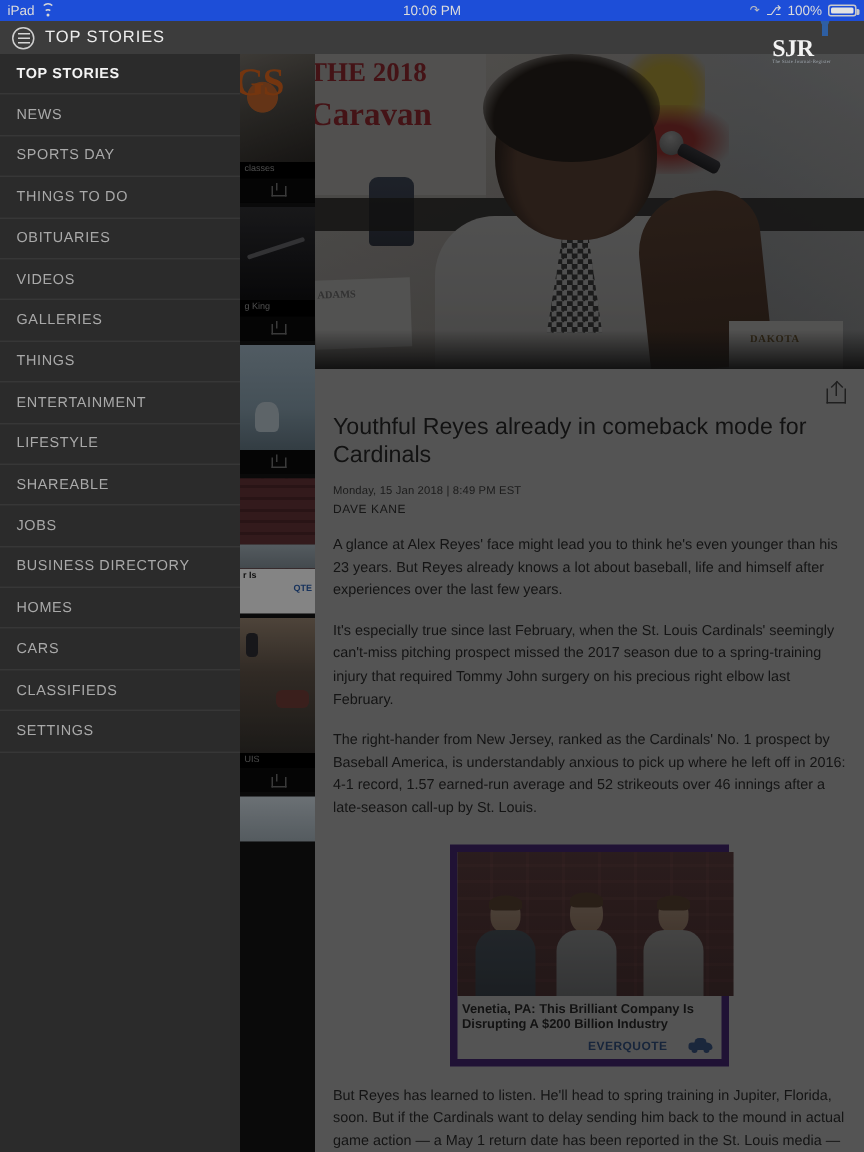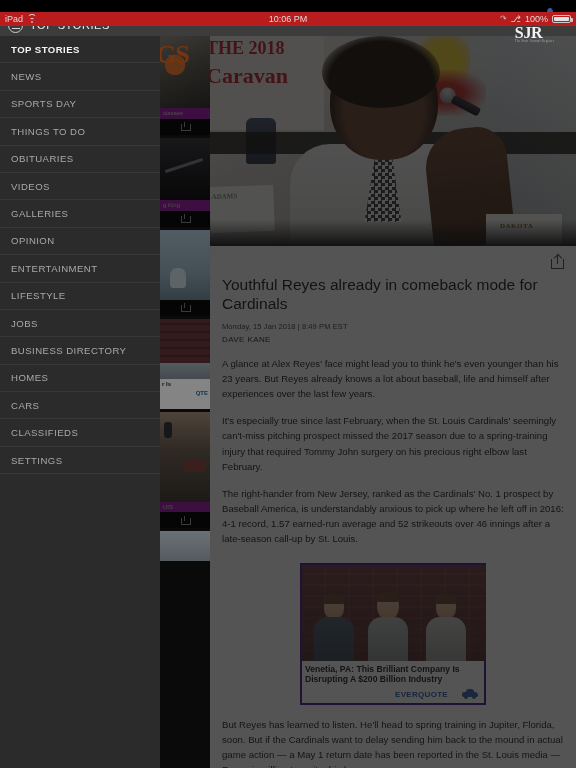--- a/index.html
+++ b/index.html
@@ -9,23 +9,23 @@
     background: #000;
     font-family: "Liberation Sans", sans-serif;
     -webkit-font-smoothing: antialiased;
   }
 
   #app { position: relative; width: 576px; height: 768px; overflow: hidden; }
 
   
   .statusbar {
     position: absolute; top: 0; left: 0; width: 576px; height: 14px;
-    background: #b91c1c; color: #dcdcdc;
+    background: #1d4ed8; color: #dcdcdc;
     font-size: 9px; line-height: 14px;
-    display: flex; align-items: center; z-index: 60; margin-top: 12px;
+    display: flex; align-items: center; z-index: 60;
   }
   .sb-left { display: flex; align-items: center; gap: 4px; padding-left: 5px; }
   .sb-center { position: absolute; left: 0; right: 0; text-align: center; font-size: 9px; }
   .sb-right { margin-left: auto; display: flex; align-items: center; gap: 4px; padding-right: 5px; }
   .wifi-ico { display: inline-block; width: 9px; height: 8px; position: relative; }
   .wifi-ico i {
     position: absolute; left: 50%; bottom: 0; transform: translateX(-50%);
     border: 1.2px solid #d8d8d8; border-bottom-color: transparent;
     border-left-color: transparent; border-right-color: transparent;
     border-radius: 50%;
@@ -77,21 +77,21 @@
 
   
   .bg-feed {
     position: absolute; top: 36px; left: 0; width: 576px; height: 732px;
     background: #131313; z-index: 5;
   }
   .feed-col {
     position: absolute; top: 0; left: 160px; width: 50px; height: 732px;
     overflow: hidden;
   }
-  .feed-card { position: relative; width: 50px; background: #701a75; margin-bottom: 3px; }
+  .feed-card { position: relative; width: 50px; background: #000000; margin-bottom: 3px; }
   .fc-img { width: 100%; position: relative; overflow: hidden; }
   .fc-cap { color: #8f8f8f; font-size: 6px; padding: 2px 3px 1px; line-height: 1.3;
             white-space: nowrap; overflow: hidden; }
   .fc-bar { height: 16px; background: #0a0a0a; display: flex; align-items: center; justify-content: center; }
   .share-mini { width: 8px; height: 9px; position: relative; opacity: .55; }
   .share-mini::before {
     content: ""; position: absolute; left: 0; bottom: 0; width: 8px; height: 6px;
     border: 1px solid #b9b9b9; border-top: none;
   }
   .share-mini::after {
@@ -219,21 +219,21 @@
   }
 
   .abody { padding: 0 12px; }
   .headline { font-size: 15.5px; color: #1b1b1b; line-height: 1.22; font-weight: normal;
               font-family: "Liberation Sans", sans-serif; }
   .meta-date { font-size: 7.5px; color: #3d3d3d; margin-top: 8px; letter-spacing: .1px; }
   .meta-author { font-size: 8px; color: #2a2a2a; margin-top: 4px; letter-spacing: .4px; }
   .para { font-size: 9.6px; color: #242424; line-height: 1.58; margin-top: 12px; }
 
   .ad-wrap { margin: 16px 0 0 0; display: flex; justify-content: center; }
-  .ad { width: 186px; border: 2px solid #4c1d95; background: #fff; }
+  .ad { width: 186px; border: 5px solid #4c1d95; background: #fff; }
   .ad-img { position: relative; width: 184px; height: 96px; overflow: hidden;
     background:
       repeating-linear-gradient(0deg, rgba(0,0,0,.10) 0 9px, rgba(0,0,0,0) 9px 11px),
       repeating-linear-gradient(90deg, rgba(0,0,0,.10) 0 22px, rgba(0,0,0,0) 22px 24px),
       linear-gradient(180deg,#8b4f50 0%,#7b4344 50%,#6a3a3b 100%);
   }
   .guy { position: absolute; bottom: 0; }
   .guy .h { width: 20px; height: 24px; border-radius: 48% 48% 44% 44%;
             background: linear-gradient(180deg,#e6c4a8,#c79c7c); margin: 0 auto; }
   .guy .hair { position: absolute; top: -1px; left: 50%; transform: translateX(-50%);
@@ -435,27 +435,30 @@
       <div class="menu-item">
         <span>OBITUARIES</span>
       </div>
       <div class="menu-item">
         <span>VIDEOS</span>
       </div>
       <div class="menu-item">
         <span>GALLERIES</span>
       </div>
       <div class="menu-item">
-        <span>OPINION</span>
+        <span>THINGS</span>
       </div>
       <div class="menu-item">
         <span>ENTERTAINMENT</span>
       </div>
       <div class="menu-item">
         <span>LIFESTYLE</span>
+      </div>
+      <div class="menu-item">
+        <span>SHAREABLE</span>
       </div>
       <div class="menu-item">
         <span>JOBS</span>
       </div>
       <div class="menu-item">
         <span>BUSINESS DIRECTORY</span>
       </div>
       <div class="menu-item">
         <span>HOMES</span>
       </div>

